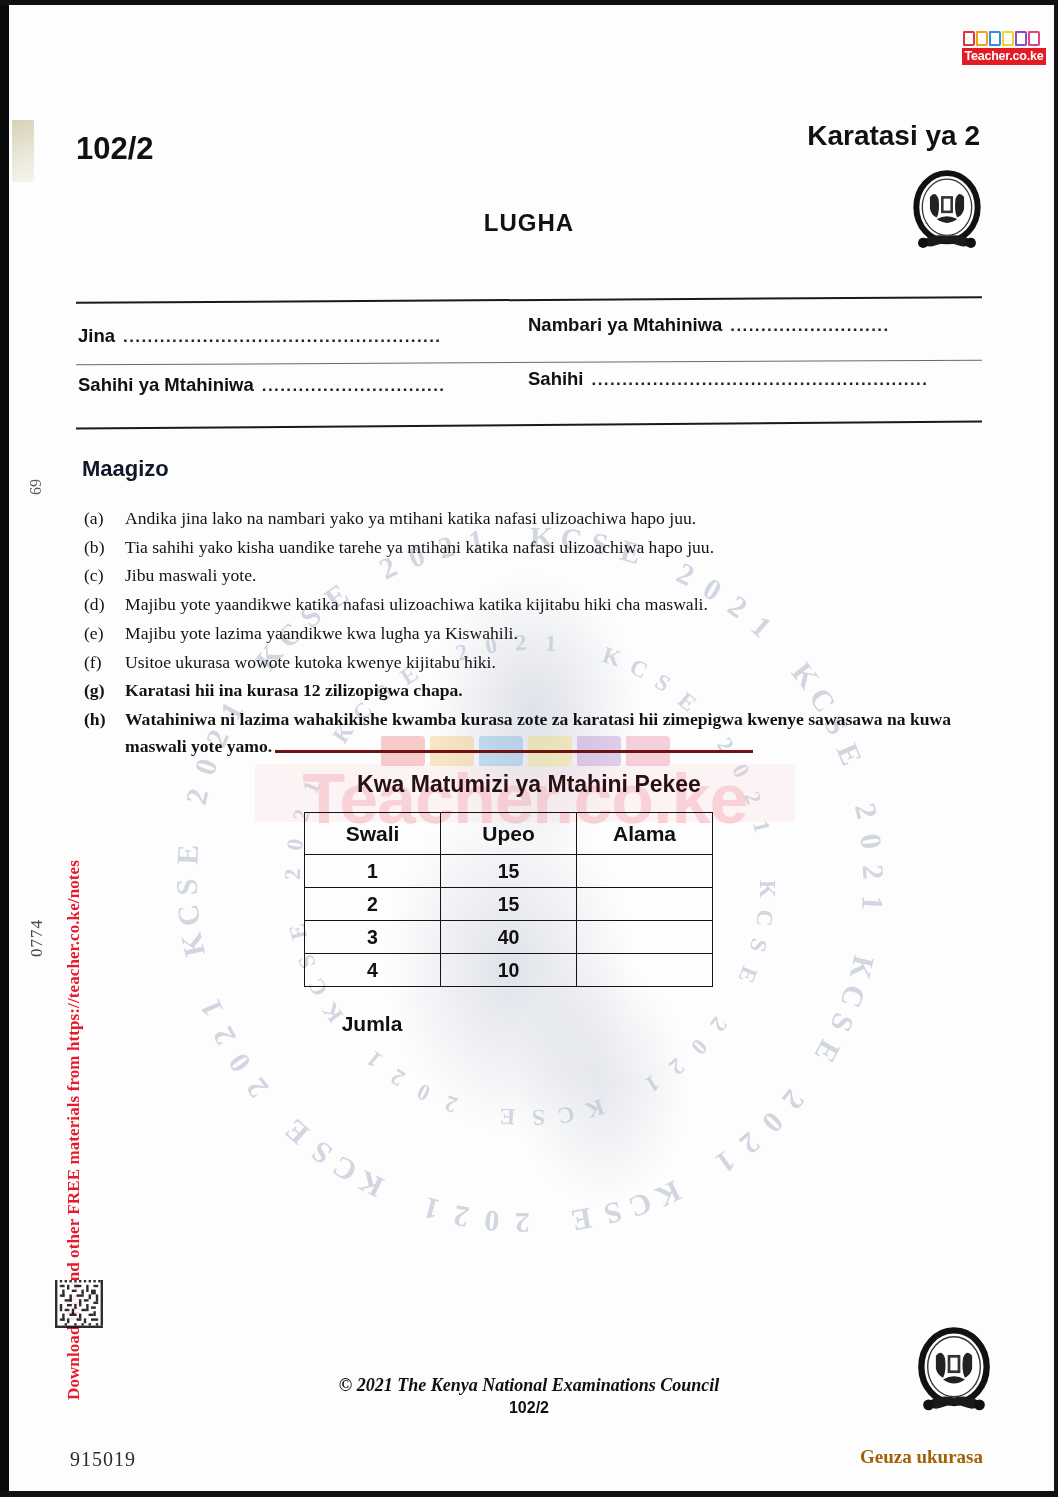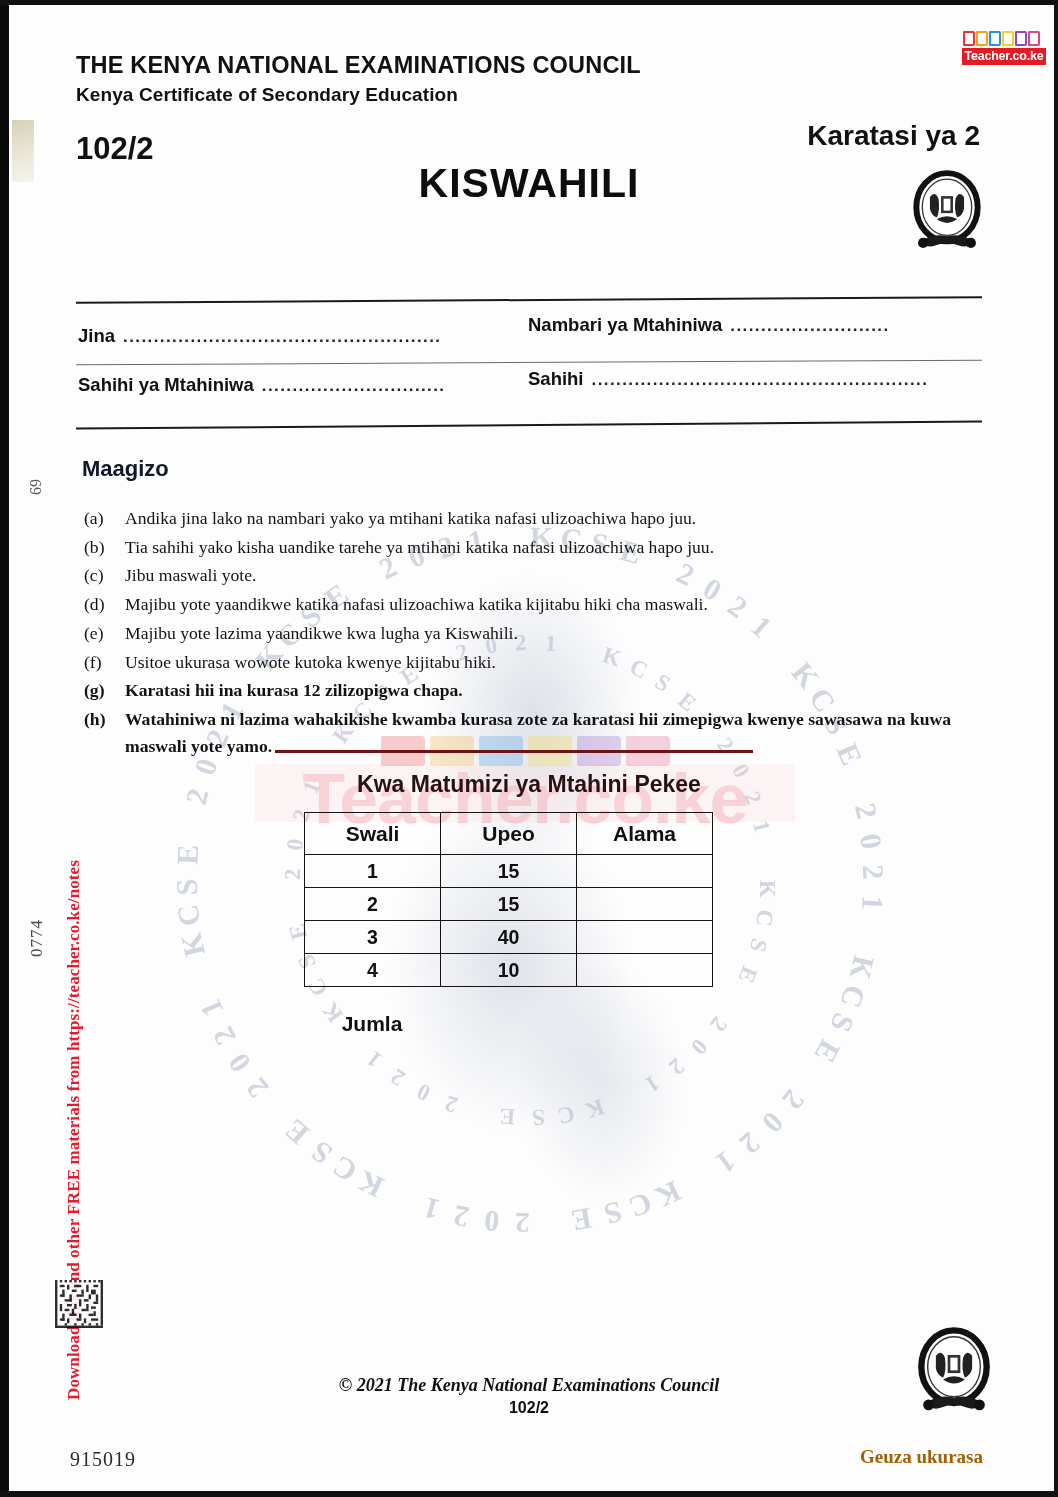--- a/index.html
+++ b/index.html
@@ -521,29 +521,25 @@
         <i style="background: rgb(47, 143, 216);"></i>
         <i style="background: rgb(242, 211, 36);"></i>
         <i style="background: rgb(142, 73, 196);"></i>
         <i style="background: rgb(224, 69, 123);"></i>
       </div>
     <div class="tlogo-bar">Teacher.co.ke</div>
   </div>
 
   <div class="content">
 
-    <div class="hdr">
-      <div class="hdr-1">THE KENYA NATIONAL EXAMINATIONS COUNCIL</div>
-      <div class="hdr-2">Kenya Certificate of Secondary Education</div>
-    </div>
 
     <div class="paper-code">102/2</div>
     <div class="paper-side">Karatasi ya 2</div>
 
-    <div class="subject">KISWAHILI</div>
+    <div class="subject-sub">LUGHA</div>
 
     <svg class="emblem-top" viewBox="0 0 100 108">
       <ellipse cx="50" cy="46" rx="36" ry="40" fill="none" stroke="#111" stroke-width="7"></ellipse>
       <ellipse cx="50" cy="46" rx="29" ry="33" fill="#fff" stroke="#333" stroke-width="1.5"></ellipse>
       <path d="M30 34 q6 -8 10 2 q2 14 -2 22 q-6 -2 -8 -10 z" fill="#222"></path>
       <path d="M70 34 q-6 -8 -10 2 q-2 14 2 22 q6 -2 8 -10 z" fill="#222"></path>
       <rect x="43" y="33" width="14" height="20" fill="#333"></rect>
       <rect x="46" y="36" width="8" height="14" fill="#fff"></rect>
       <path d="M38 60 q12 -7 24 0 q-12 9 -24 0 z" fill="#222"></path>
       <path d="M20 86 q12 -10 30 -6 q18 -4 30 6 q-6 9 -16 5 q-14 -6 -28 0 q-10 4 -16 -5 z" fill="#1a1a1a"></path>

